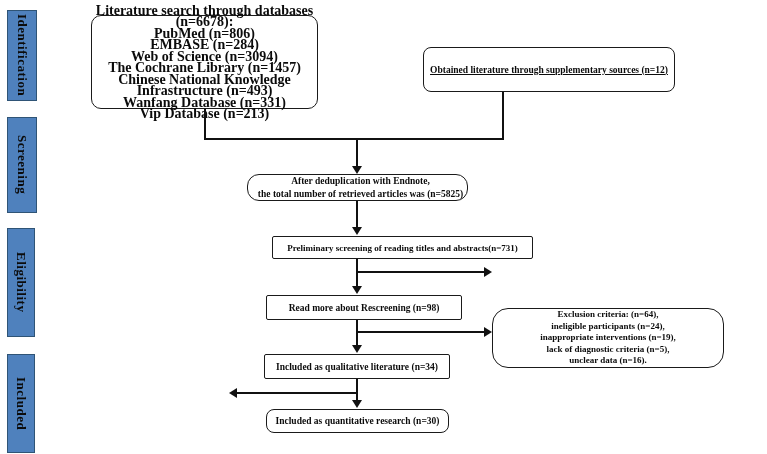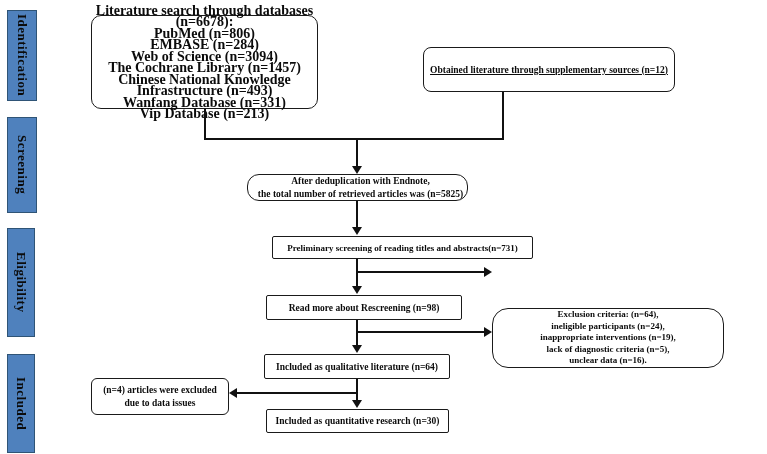--- a/index.html
+++ b/index.html
@@ -28,21 +28,21 @@
   }
   #box-databases{left:91px;top:15px;width:227px;height:94px;border-radius:10px;line-height:11.5px;font-size:14px;}
   #box-supplementary{left:423px;top:47px;width:252px;height:45px;border-radius:8px;font-size:9.5px;text-decoration:underline;}
   #box-deduplication{left:247px;top:174px;width:221px;height:27px;border-radius:12px;line-height:12.5px;font-size:9.5px;padding-left:8px;}
   #box-preliminary{left:232px;top:236px;width:261px;height:23px;border-radius:2px;margin-left:40px;}
   #box-offtopic{left:492px;top:254px;width:273px;height:43px;border-radius:8px;line-height:13px;letter-spacing:-0.15px;}
   #box-rescreening{left:266px;top:295px;width:196px;height:25px;border-radius:2px;font-size:9.5px;}
   #box-exclusion{left:492px;top:308px;width:232px;height:60px;border-radius:16px;line-height:11.6px;}
   #box-qualitative{left:264px;top:354px;width:186px;height:25px;border-radius:2px;font-size:9.5px;}
   #box-excluded{left:91px;top:378px;width:138px;height:37px;border-radius:6px;line-height:13px;font-size:9.5px;}
-  #box-quantitative{left:266px;top:409px;width:183px;height:24px;border-radius:2px;font-size:9.5px;}
+  #box-quantitative{left:266px;top:409px;width:183px;height:24px;border-radius:8px;font-size:9.5px;}
   
   .hline,.vline{position:absolute;background:#111111;}
   #ln-db-down{left:203.5px;top:109px;width:2px;height:30px;}
   #ln-suppl-down{left:502px;top:92px;width:2px;height:47px;}
   #ln-merge{left:203.5px;top:138px;width:300.5px;height:2px;}
   #ln-merge-stem{left:356px;top:140px;width:1.6px;height:26px;}
   #ln-dedup-prelim{left:356px;top:201px;width:1.6px;height:26px;}
   #ln-prelim-rescr{left:356px;top:259px;width:1.6px;height:27px;}
   #ln-branch-offtopic{left:357px;top:271px;width:127px;height:1.6px;}
   #ln-rescr-qual{left:356px;top:320px;width:1.6px;height:25px;}
@@ -84,23 +84,21 @@
   <div class="box" id="box-supplementary">Obtained literature through supplementary sources (n=12)</div>
   <div class="box" id="box-deduplication">After deduplication with Endnote,
 the total number of retrieved articles was (n=5825)</div>
   <div class="box" id="box-preliminary">Preliminary screening of reading titles and abstracts(n=731)</div>
   <div class="box" id="box-rescreening">Read more about Rescreening  (n=98)</div>
   <div class="box" id="box-exclusion">Exclusion criteria: (n=64),
 ineligible participants (n=24),
 inappropriate interventions (n=19),
 lack of diagnostic criteria (n=5),
 unclear data (n=16).</div>
-  <div class="box" id="box-qualitative">Included as qualitative literature  (n=64)</div>
-  <div class="box" id="box-excluded">(n=4) articles were excluded
-due to data issues</div>
+  <div class="box" id="box-qualitative">Included as qualitative literature  (n=34)</div>
   <div class="box" id="box-quantitative">Included as quantitative research  (n=30)</div>
 
   <div class="vline" id="ln-db-down"></div>
   <div class="vline" id="ln-suppl-down"></div>
   <div class="hline" id="ln-merge"></div>
   <div class="vline" id="ln-merge-stem"></div>
   <div class="vline" id="ln-dedup-prelim"></div>
   <div class="vline" id="ln-prelim-rescr"></div>
   <div class="hline" id="ln-branch-offtopic"></div>
   <div class="vline" id="ln-rescr-qual"></div>

